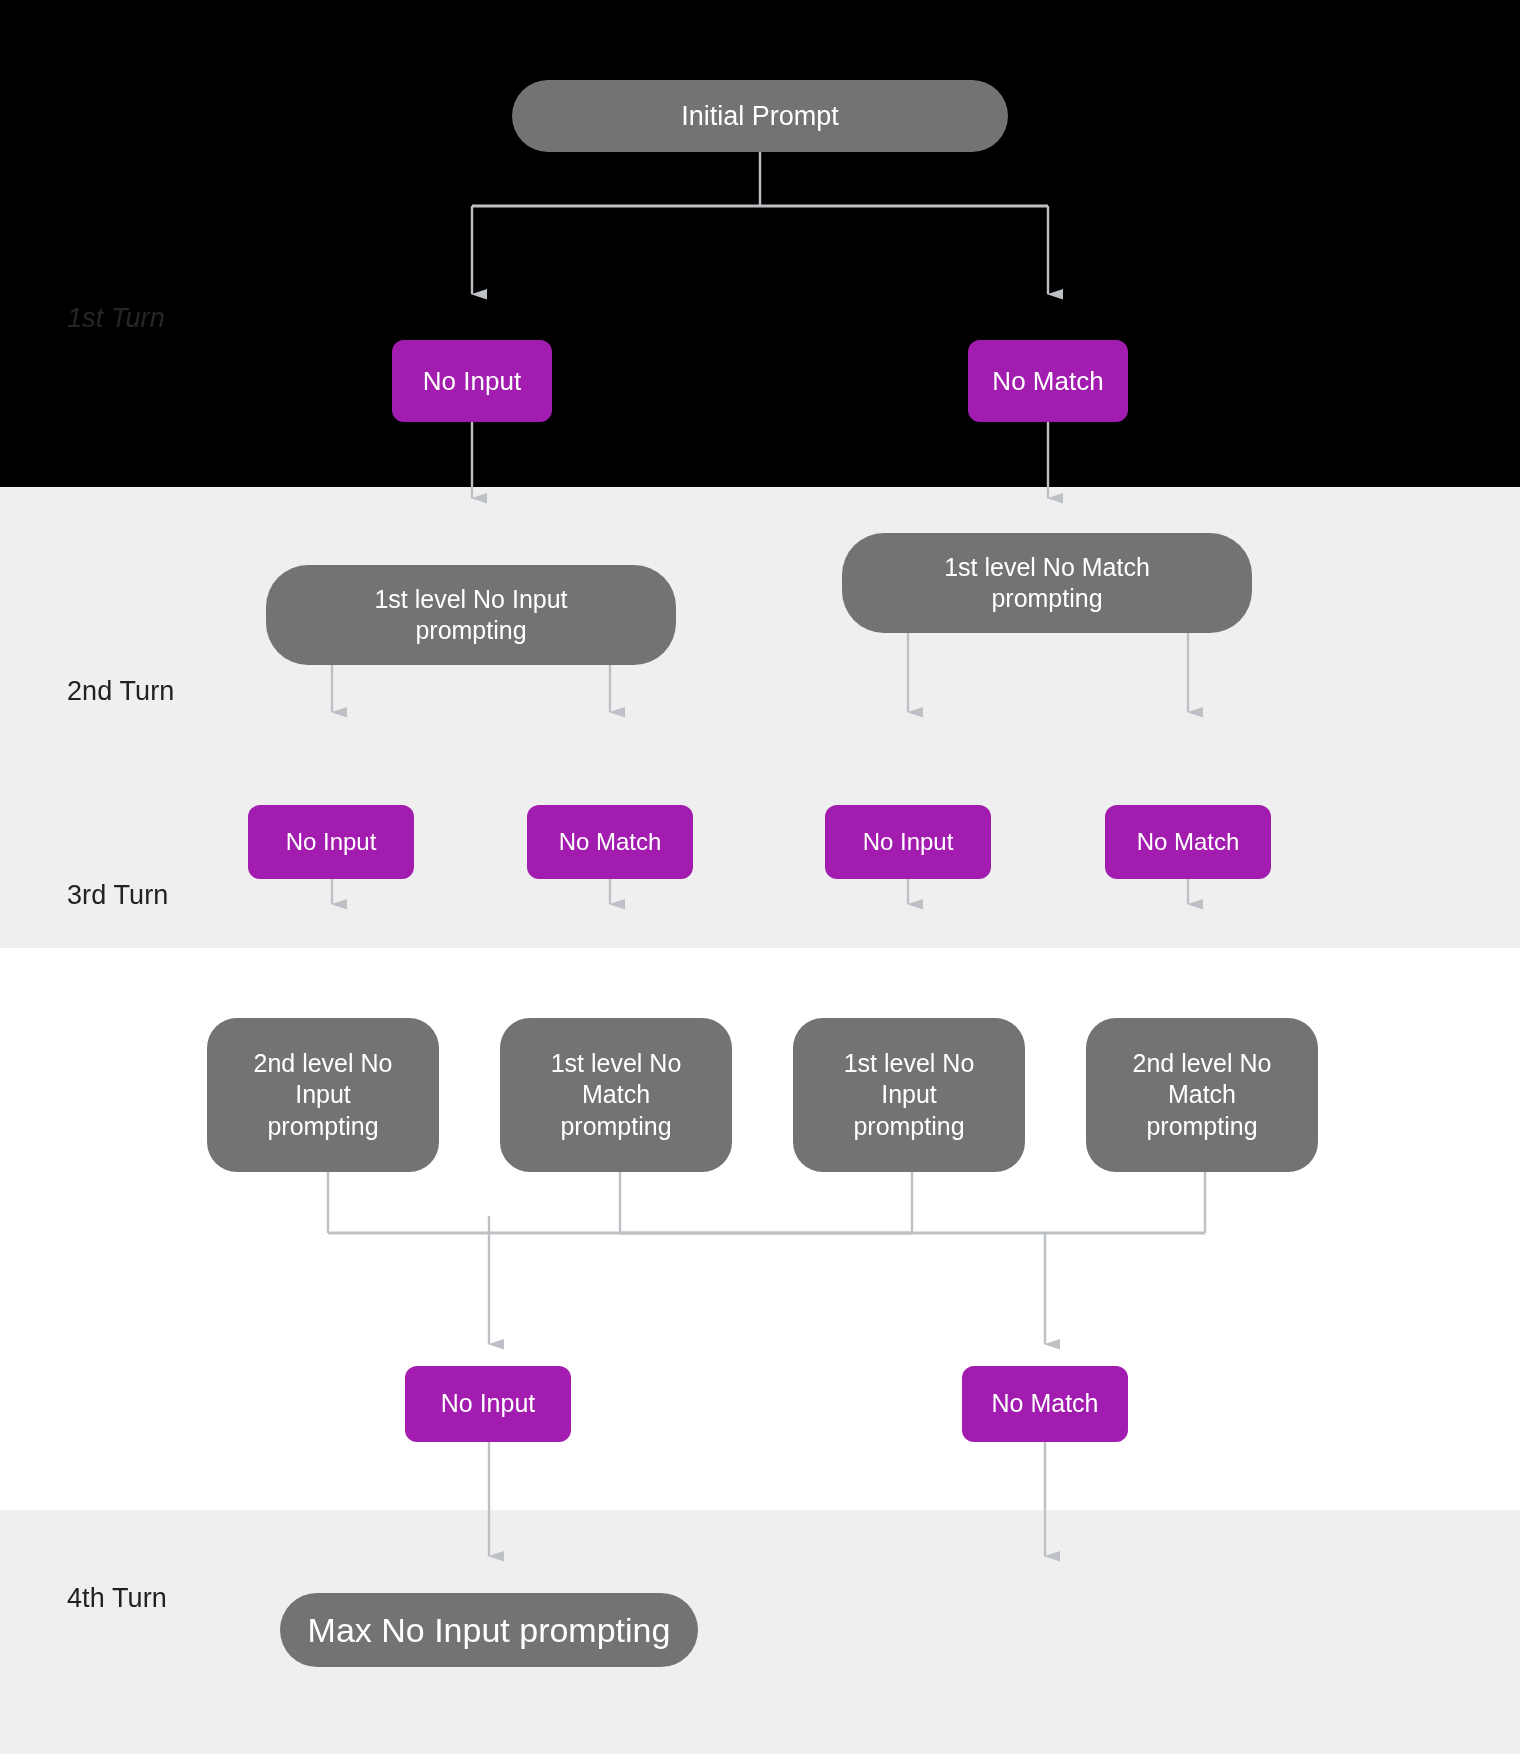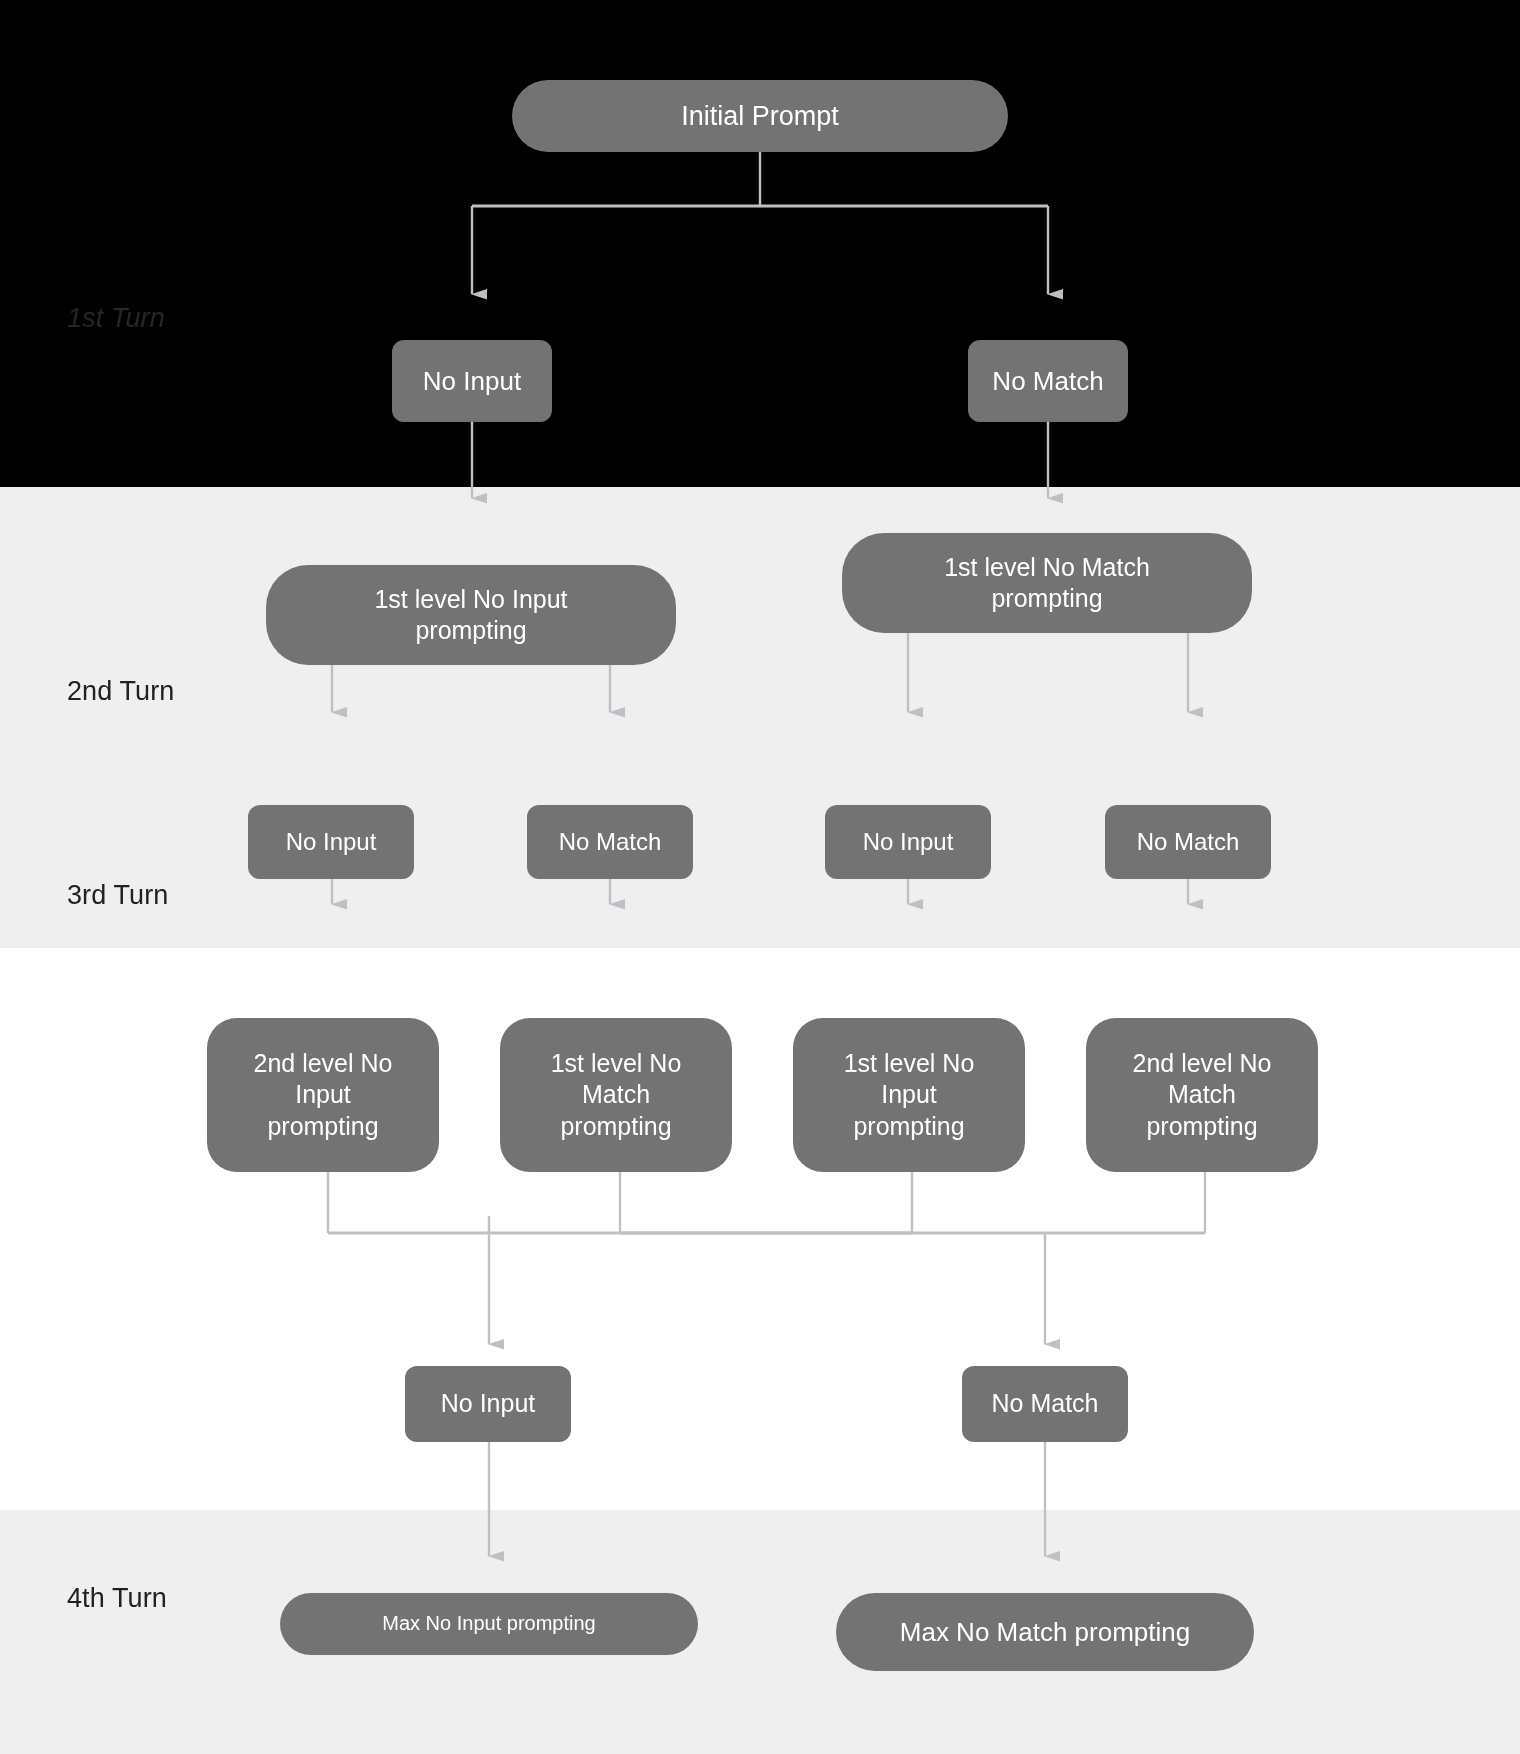--- a/index.html
+++ b/index.html
@@ -37,21 +37,21 @@
     display:flex;
     align-items:center;
     justify-content:center;
     text-align:center;
     color:#ffffff;
     box-sizing:border-box;
     line-height:1.26;
     white-space:pre-line;
   }
   .node.blue{background:#737373;}
-  .node.green{background:#737373;}
+  .node.green{background:#a21caf;}
   .pill{border-radius:42px;}
   .rounded{border-radius:12px;}
   .rounded-lg{border-radius:30px;}
 </style>
 </head>
 <body>
 
 <div id="stage">
 
   <div class="band" id="band-1"></div>
@@ -134,16 +134,15 @@
   <div class="node blue rounded-lg" style="left:793px;top:1018px;width:232px;height:154px;font-size:25px;">1st level No
 Input
 prompting</div>
   <div class="node blue rounded-lg" style="left:1086px;top:1018px;width:232px;height:154px;font-size:25px;">2nd level No
 Match
 prompting</div>
 
   <div class="node green rounded" style="left:405px;top:1366px;width:166px;height:76px;font-size:25px;">No Input</div>
   <div class="node green rounded" style="left:962px;top:1366px;width:166px;height:76px;font-size:25px;">No Match</div>
 
-  <div class="node blue pill" style="left:280px;top:1593px;width:418px;height:62px;font-size:20px;text-align:center;">Max No Input prompting</div>
-  <div class="node blue pill" style="left:836px;top:1593px;width:418px;height:78px;font-size:26px;">Max No Match prompting</div>
+  <div class="node blue pill" style="left:280px;top:1593px;width:418px;height:74px;font-size:34px;text-align:center;">Max No Input prompting</div>
 
 </div>
 
 </body></html>

